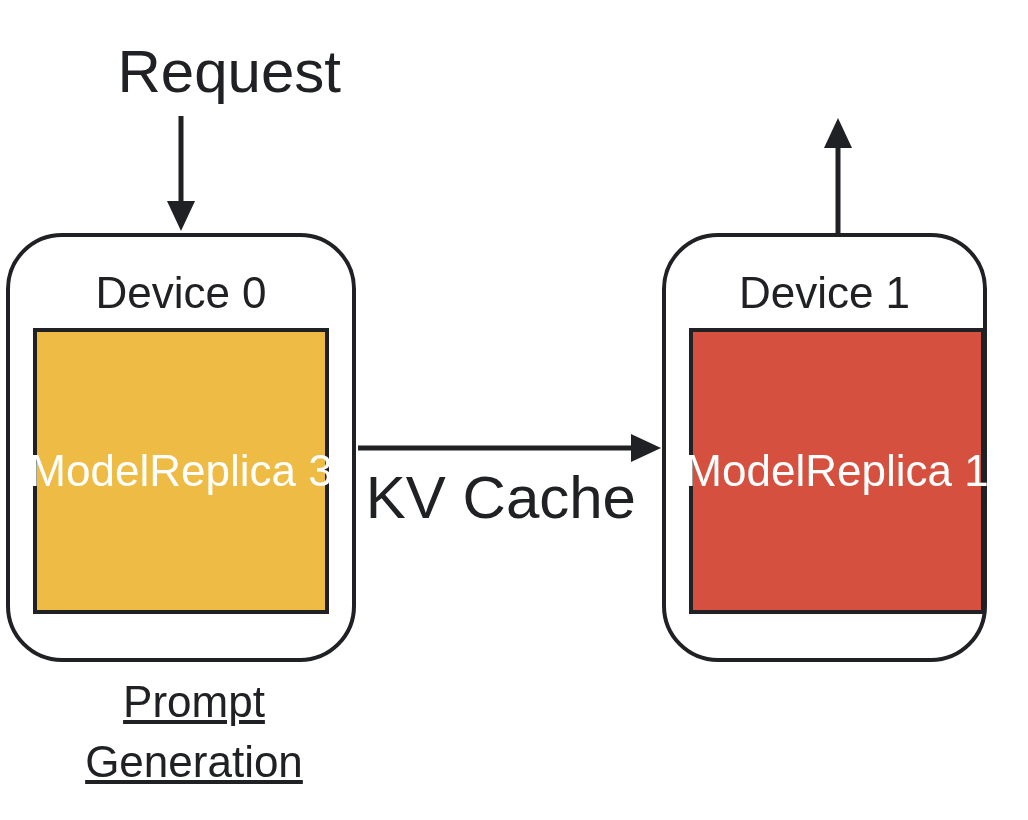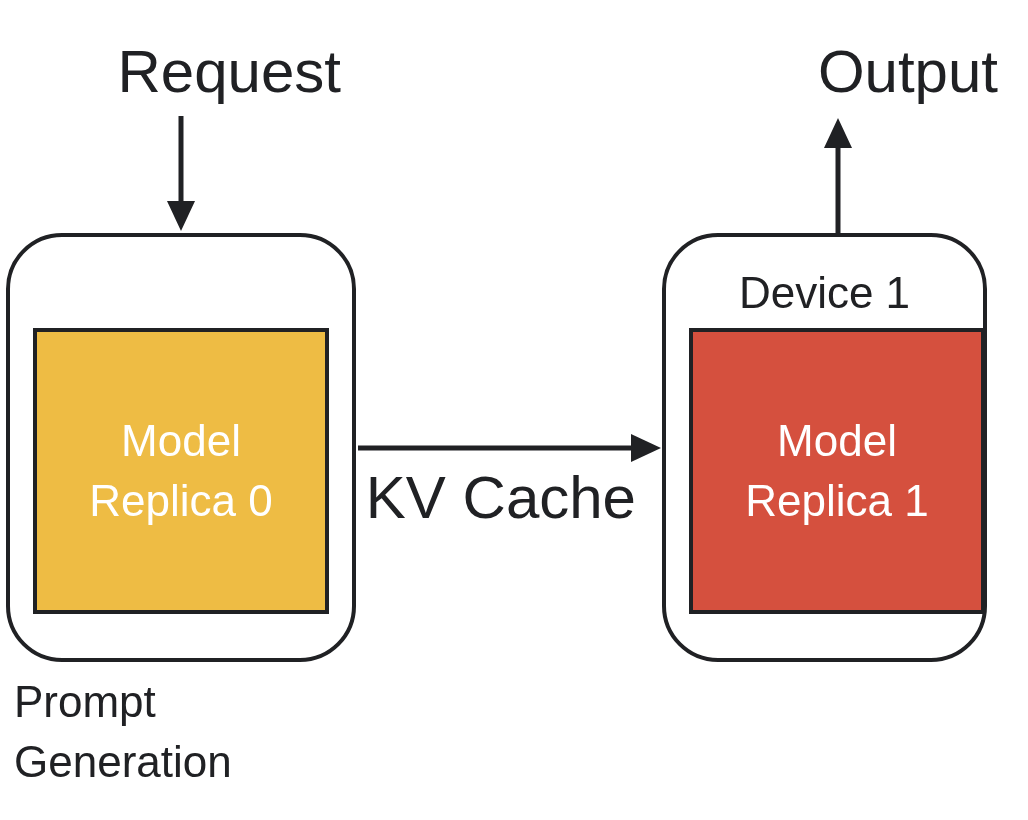--- a/index.html
+++ b/index.html
@@ -68,39 +68,40 @@
     color: var(--ink);
     white-space: nowrap;
   }
 
   .replica-box {
     position: absolute;
     top: 91px;
     left: 23px;
     border: 4px solid var(--ink);
     display: flex;
-    flex-direction: column;
+    flex-direction: row;
     align-items: center;
     justify-content: center;
     text-align: center;
   }
   .device0 .replica-box { width: 296px; height: 286px; background: var(--replica0-fill); }
   .device1 .replica-box { width: 296px; height: 286px; background: var(--replica1-fill); }
   .replica-line {
     font-size: 44px;
     line-height: 60px;
     color: var(--replica-text);
     white-space: nowrap;
   }
 
   .caption {
     position: absolute;
     top: 672px;
     width: 360px;
-    text-align: left;
+    text-align: center;
+    text-decoration: underline;
   }
   .caption-device0 { left: 14px; }
   .caption-device1 { left: 657px; }
   .caption-line {
     font-size: 44px;
     line-height: 60px;
     color: var(--ink);
     white-space: nowrap;
   }
 </style>
@@ -119,28 +120,28 @@
       <polygon class="arrow-head" points="838,118 824,148 852,148"></polygon>
     </g>
     <g>
       <line class="arrow-line" x1="358" y1="448" x2="634" y2="448"></line>
       <polygon class="arrow-head" points="661,448 631,434 631,462"></polygon>
     </g>
   </svg>
 
   <div class="flow-label request-label">Request</div>
 
-  <div class="flow-label output-label">Output</div>
 
   <div class="flow-label kv-label">KV Cache</div>
 
   <div class="device device0">
+    <div class="device-title">Device 0</div>
     <div class="replica-box">
       <div class="replica-line">Model</div>
-      <div class="replica-line">Replica 0</div>
+      <div class="replica-line">Replica 3</div>
     </div>
   </div>
 
   <div class="device device1">
     <div class="device-title">Device 1</div>
     <div class="replica-box">
       <div class="replica-line">Model</div>
       <div class="replica-line">Replica 1</div>
     </div>
   </div>

